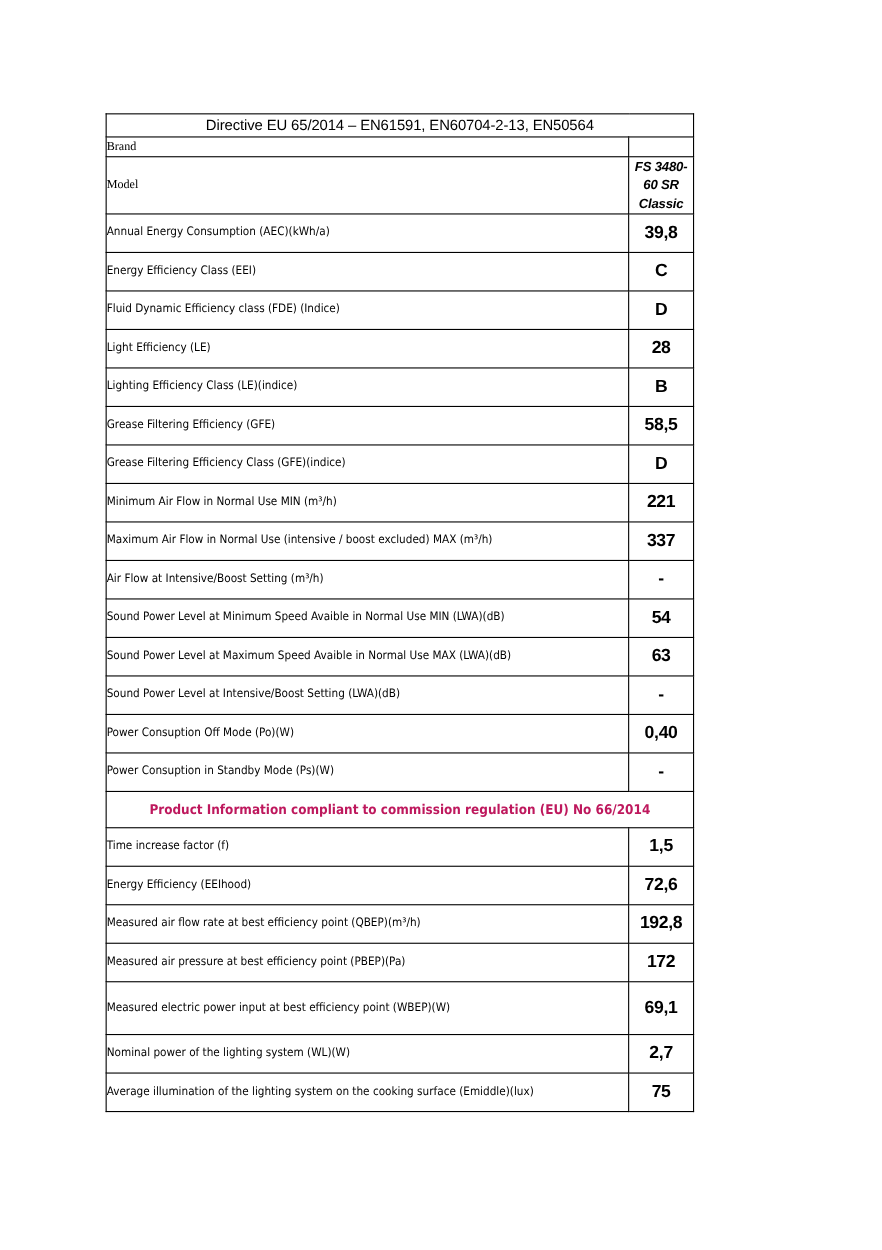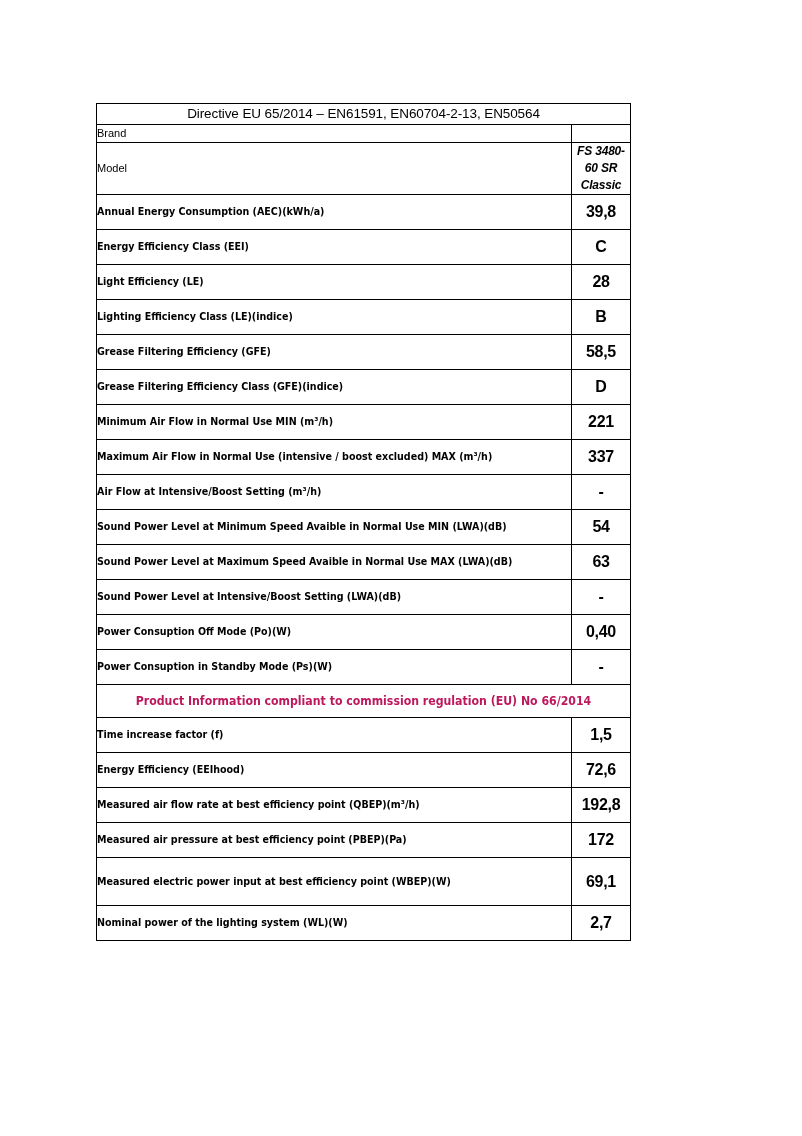--- a/index.html
+++ b/index.html
@@ -48,21 +48,21 @@
     font-size: 13.5px;
     font-weight: 400;
     letter-spacing: -0.1px;
     height: 20px;
     line-height: 20px;
     color: #000000;
   }
 
   
   .kv-label {
-    font-family: Liberation Sans, sans-serif;
+    font-family: Liberation Serif, serif;
     font-size: 11px;
     font-weight: 400;
     padding-left: 3px;
     height: 17px;
     line-height: 17px;
     color: #000000;
   }
   .kv-value {
     text-align: center;
     font-family: "Liberation Sans", sans-serif;
@@ -74,21 +74,21 @@
     color: #000000;
     letter-spacing: -0.2px;
     margin-top: 27px;
   }
   .kv-value.empty { height: 17px; }
 
   
   .row-label {
     font-family: "DejaVu Sans Condensed", "Liberation Sans Narrow", "Liberation Sans", sans-serif;
     font-size: 10.6px;
-    font-weight: 700;
+    font-weight: 400;
     padding-left: 3px;
     padding-right: 4px;
     color: #000000;
     line-height: 1.25;
   }
   .row-value {
     text-align: center;
     font-family: "Liberation Sans", sans-serif;
     font-size: 16px;
     font-weight: 700;
@@ -140,20 +140,24 @@
 
       <tr class="h-std">
         <td class="row-label">Annual Energy Consumption (AEC)(kWh/a)</td>
         <td class="row-value">39,8</td>
       </tr>
       <tr class="h-std">
         <td class="row-label">Energy Efficiency Class (EEI)</td>
         <td class="row-value">C</td>
       </tr>
       <tr class="h-std">
+        <td class="row-label">Fluid Dynamic Efficiency class (FDE) (Indice)</td>
+        <td class="row-value">D</td>
+      </tr>
+      <tr class="h-std">
         <td class="row-label">Light Efficiency (LE)</td>
         <td class="row-value">28</td>
       </tr>
       <tr class="h-std">
         <td class="row-label">Lighting Efficiency Class (LE)(indice)</td>
         <td class="row-value">B</td>
       </tr>
       <tr class="h-std">
         <td class="row-label">Grease Filtering Efficiency (GFE)</td>
         <td class="row-value">58,5</td>
@@ -216,17 +220,21 @@
         <td class="row-value">172</td>
       </tr>
       <tr class="h-tall">
         <td class="row-label">Measured electric power input at best efficiency point (WBEP)(W)</td>
         <td class="row-value">69,1</td>
       </tr>
       <tr class="h-std">
         <td class="row-label">Nominal power of the lighting system (WL)(W)</td>
         <td class="row-value">2,7</td>
       </tr>
+      <tr class="h-std">
+        <td class="row-label">Average illumination of the lighting system on the cooking surface (Emiddle)(lux)</td>
+        <td class="row-value">75</td>
+      </tr>
 
     </tbody>
   </table>
 
 </div>
 
 </body></html>

